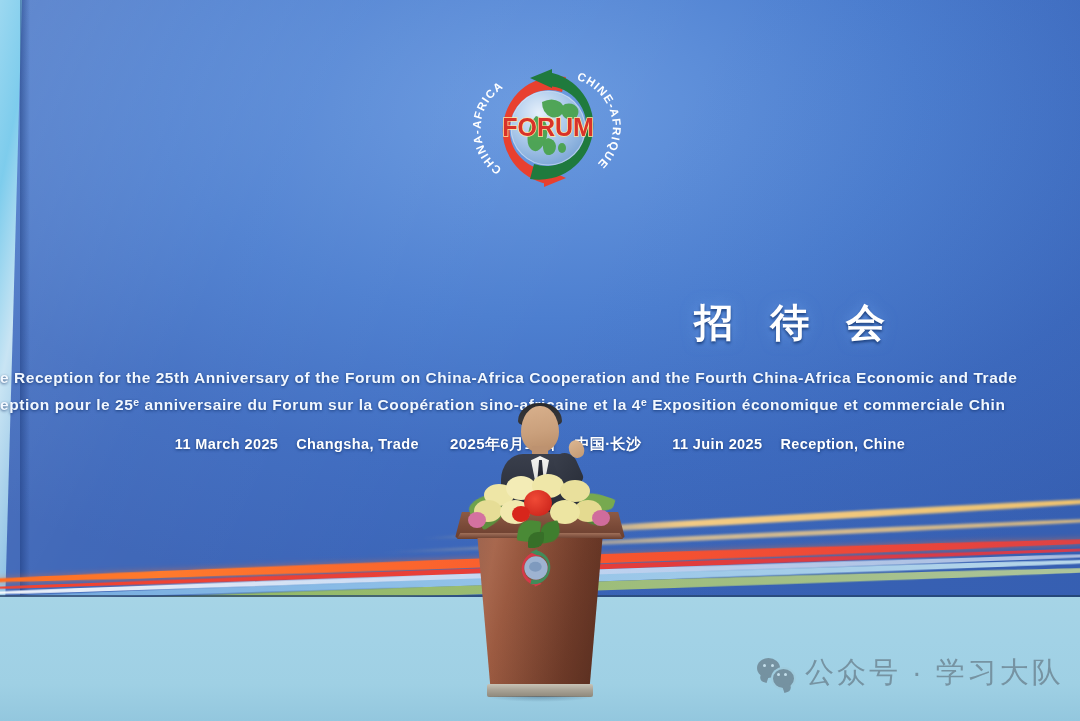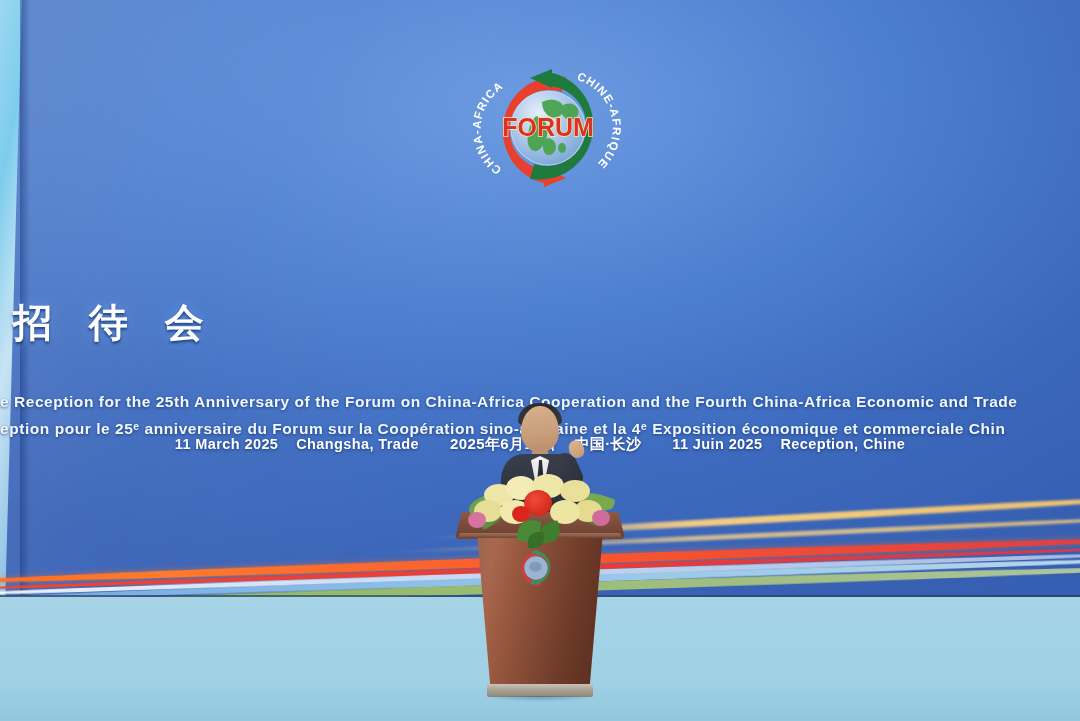--- a/index.html
+++ b/index.html
@@ -148,41 +148,40 @@
     line-height: 52px;
     text-shadow:
       0 2px 3px rgba(10,40,95,.75),
       0 0 14px rgba(120,175,245,.55);
     white-space: nowrap;
   }
   .title-zh-2 {
     position: absolute;
     left: 0; top: 296px;
     width: 898px;
-    text-align: left;
+    text-align: right;
     color: #ffffff;
     font-size: 39px;
     font-weight: 700;
     letter-spacing: 13px;
     text-indent: 13px;
     text-shadow:
       0 2px 3px rgba(10,40,95,.75),
       0 0 14px rgba(120,175,245,.55);
     white-space: nowrap;
   }
   .subtitle-en, .subtitle-fr {
     position: absolute;
     width: 884px;
     color: #f2f8ff;
     font-size: 15.5px;
     font-weight: 700;
     letter-spacing: .55px;
     white-space: nowrap;
     text-shadow: 0 1px 3px rgba(12,44,100,.75);
-    margin-top: 24px;
   }
   .subtitle-en { left: 0; top: 369px; }
   .subtitle-fr { left: 0; top: 396px; }
   .date-line {
     position: absolute;
     left: 0; top: 435px;
     width: 1080px;
     text-align: center;
     color: #ffffff;
     font-size: 14.5px;
@@ -485,14 +484,25 @@
     <div class="fl" style="left:46px; top:36px; width:18px; height:16px; background:#d8261c;"></div>
 
     <div class="fl" style="left:2px;  top:42px; width:18px; height:16px; background:#d472a0;"></div>
     <div class="fl" style="left:126px;top:40px; width:18px; height:16px; background:#d06c9c;"></div>
 
     <div class="leaf" style="left:52px; top:50px; width:22px; height:22px; background:#4a8a36; transform:rotate(8deg);"></div>
     <div class="leaf" style="left:74px; top:52px; width:20px; height:20px; background:#3f7e2e; transform:rotate(-12deg);"></div>
     <div class="leaf" style="left:62px; top:62px; width:16px; height:16px; background:#376f28;"></div>
   </div>
 
+  <div class="watermark">
+    <div class="wm-icon">
+      <div class="wm-b1"></div>
+      <div class="wm-dot" style="left:6px;  top:6px;"></div>
+      <div class="wm-dot" style="left:14px; top:6px;"></div>
+      <div class="wm-b2"></div>
+      <div class="wm-dot" style="left:20px; top:15px;"></div>
+      <div class="wm-dot" style="left:27px; top:15px;"></div>
+    </div>
+    <div class="wm-text">公众号 · 学习大队</div>
+  </div>
 
 </div>
 
 </body></html>

